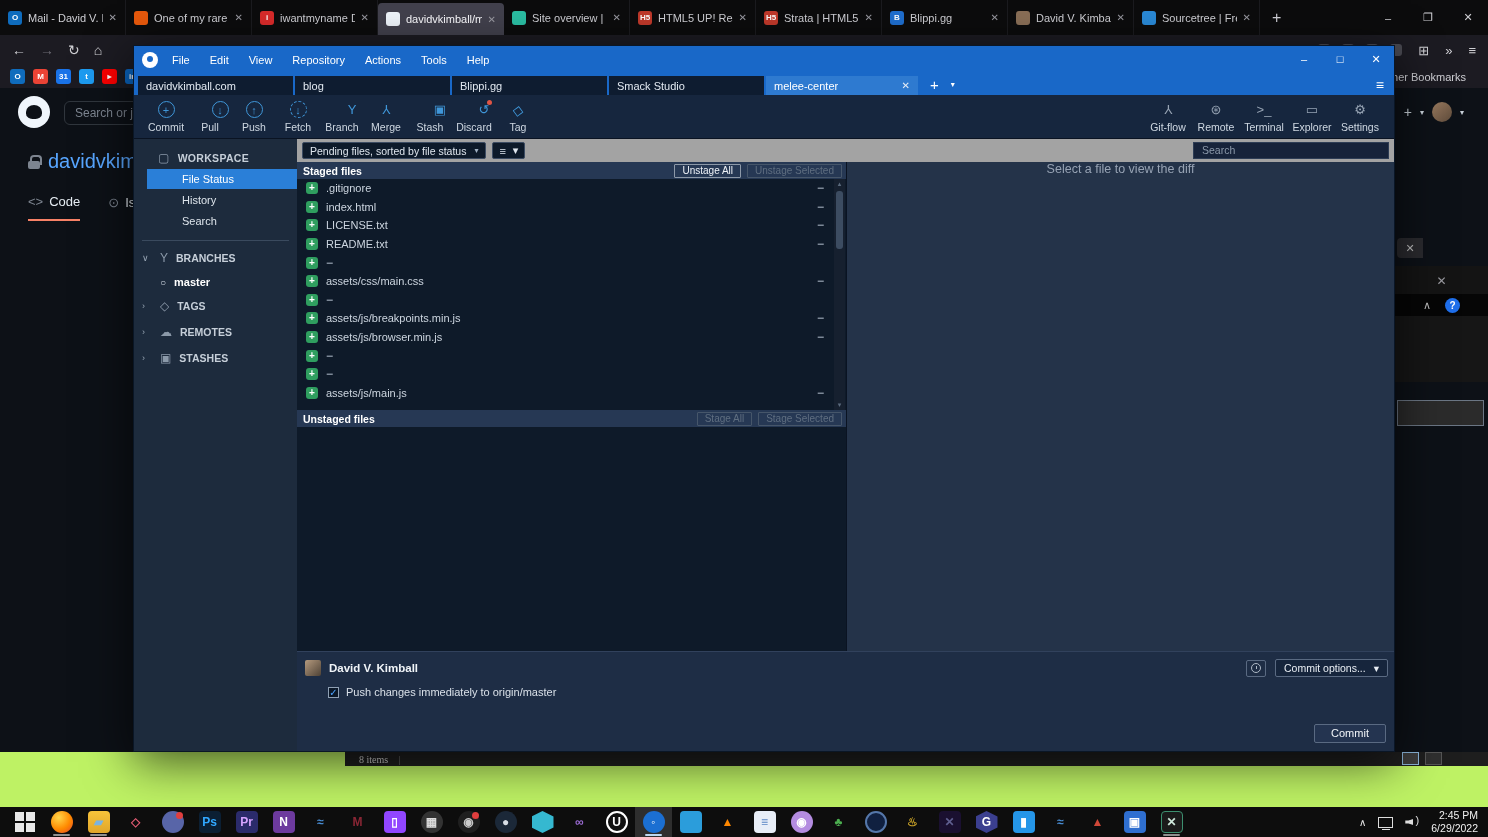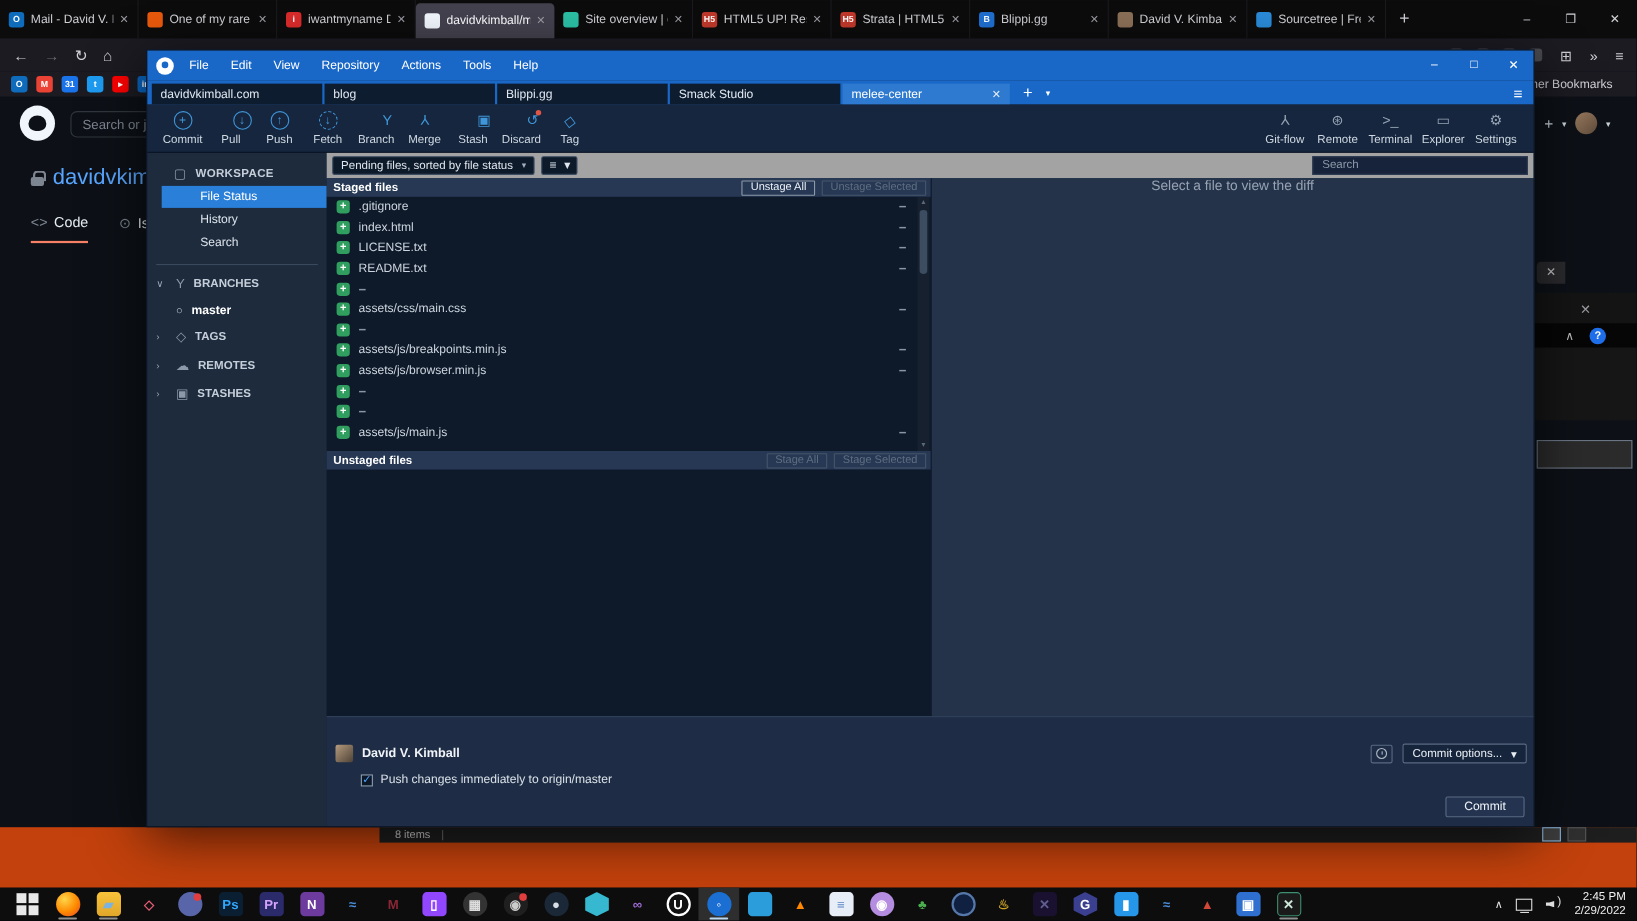--- a/index.html
+++ b/index.html
@@ -48,21 +48,21 @@
 
   .bg-popup { position:absolute; right:0; top:150px; width:93px; z-index:1; color:#bdbdbd; }
   .bp-chip { width:26px; height:20px; background:#2a2a2e; border-radius:4px 0 0 4px; margin-left:2px; text-align:center; line-height:20px; font-size:11px; }
   .bp-x2 { text-align:center; padding:8px 0 6px; font-size:12px; color:#9a9aa0; background:#141414; margin-top:8px; }
   .bp-bar { background:#060606; height:22px; display:flex; align-items:center; gap:14px; justify-content:center; }
   .bp-q { width:15px; height:15px; border-radius:50%; background:#1f6feb; color:#fff; font-size:10px; font-weight:bold; text-align:center; line-height:15px; }
   .bp-body { background:#161616; height:66px; }
   .bp-input { margin:18px 4px 0 2px; height:26px; border:1px solid #6b7684; background:#2b2b2b; }
 
   
-  .explorer-strip { position:absolute; left:0; top:752px; width:1488px; height:55px; background:#c2410c; z-index:1; }
+  .explorer-strip { position:absolute; left:0; top:752px; width:1488px; height:55px; background:#bef264; z-index:1;font-family:Liberation Serif, serif; }
   .exp-status { position:absolute; left:345px; top:0; width:1143px; height:14px; background:#1e1e1e; color:#cfcfcf; font-size:10px; display:flex; align-items:center; gap:10px; padding-left:14px; }
   .exp-sep { color:#777; }
   .exp-views { position:absolute; right:46px; top:0; display:flex; gap:6px; }
   .exp-views i { width:17px; height:13px; background:#2f2f2f; border:1px solid #555; }
   .exp-views i.sel { background:#3d3d3d; border-color:#8ab4d8; }
 
   
   .st { position:absolute; left:133px; top:45px; width:1262px; height:707px; background:#15243a; z-index:10; box-shadow:0 10px 45px rgba(0,0,0,.65); display:flex; flex-direction:column; border:1px solid #0a1626; }
   .st-titlebar { height:27px; background:#1968c8; display:flex; align-items:center; padding-left:8px; flex:none; }
   .st-logo { width:16px; height:16px; border-radius:50%; background:#fff; position:relative; margin-right:14px; }
@@ -126,21 +126,21 @@
   .fminus { color:#8a96a4; font-size:12px; font-weight:bold; margin-right:22px; }
   .vscroll { position:absolute; right:1px; top:0; width:11px; height:100%; background:#16202f; display:flex; flex-direction:column; align-items:center; }
   .vscroll .arr { color:#5a6a7d; font-size:7px; height:10px; line-height:10px; }
   .vscroll .thumb { width:7px; height:58px; background:#3c4c61; border-radius:3px; margin-top:2px; }
   .vscroll .sp { flex:1; }
   .unstaged-empty { flex:1; background:#0e1a29; }
 
   .diff-col { flex:1; background:#243349; display:flex; justify-content:center; min-width:0; }
   .diff-empty { color:#97a3b4; font-size:12.5px; }
 
-  .st-commit { height:100px; background:#1e2d45; border-top:1px solid #31415c; flex:none; padding:22px 6px 0 8px; position:relative; }
+  .st-commit { height:100px; background:#1e2d45; border-top:1px solid #31415c; flex:none; padding:5px 6px 0 8px; position:relative; }
   .c-authrow { display:flex; align-items:center; gap:8px; height:22px; }
   .c-avatar { width:16px; height:16px; background:linear-gradient(135deg,#b59a7e,#4e4236); border-radius:2px; }
   .c-author { font-weight:bold; font-size:11.5px; color:#f0f4f8; }
   .c-right { margin-left:auto; display:flex; gap:9px; align-items:center; }
   .c-clock { width:20px; height:17px; border:1px solid #5a6a82; border-radius:2px; display:flex; align-items:center; justify-content:center; }
   .c-clockface { width:10px; height:10px; border:1px solid #aeb9c6; border-radius:50%; position:relative; }
   .c-clockface::after { content:""; position:absolute; left:4px; top:2px; width:1px; height:3px; background:#aeb9c6; }
   .c-options { height:18px; border:1px solid #5a6a82; border-radius:2px; color:#e8edf3; font-size:10.5px; display:flex; align-items:center; gap:8px; padding:0 8px; background:#16253c; }
   .c-msgbox { margin:2px 0 0 23px; height:42px; background:#0c1828; border:1px solid #2f6fbe; color:#d4dce5; font-size:11px; padding:3px 6px; }
   .c-cursor { display:inline-block; width:1px; height:11px; background:#e8eef5; vertical-align:text-bottom; margin-left:1px; }
@@ -734,18 +734,18 @@
         <div class="tk open">
         <span class="tkic xbox" style="background: rgb(26, 26, 26); color: rgb(207, 232, 220); border: 1px solid rgb(60, 143, 111);">✕</span>
       </div>
       </div>
     <div class="tray">
       <span class="chev">∧</span>
       <span class="tray-net"></span>
       <span class="tray-vol"></span>
       <div class="tray-clock">
         <div>2:45 PM</div>
-        <div>2/29/2022</div>
+        <div>6/29/2022</div>
       </div>
     </div>
   </div>
 
 </div>
 
 </body></html>

